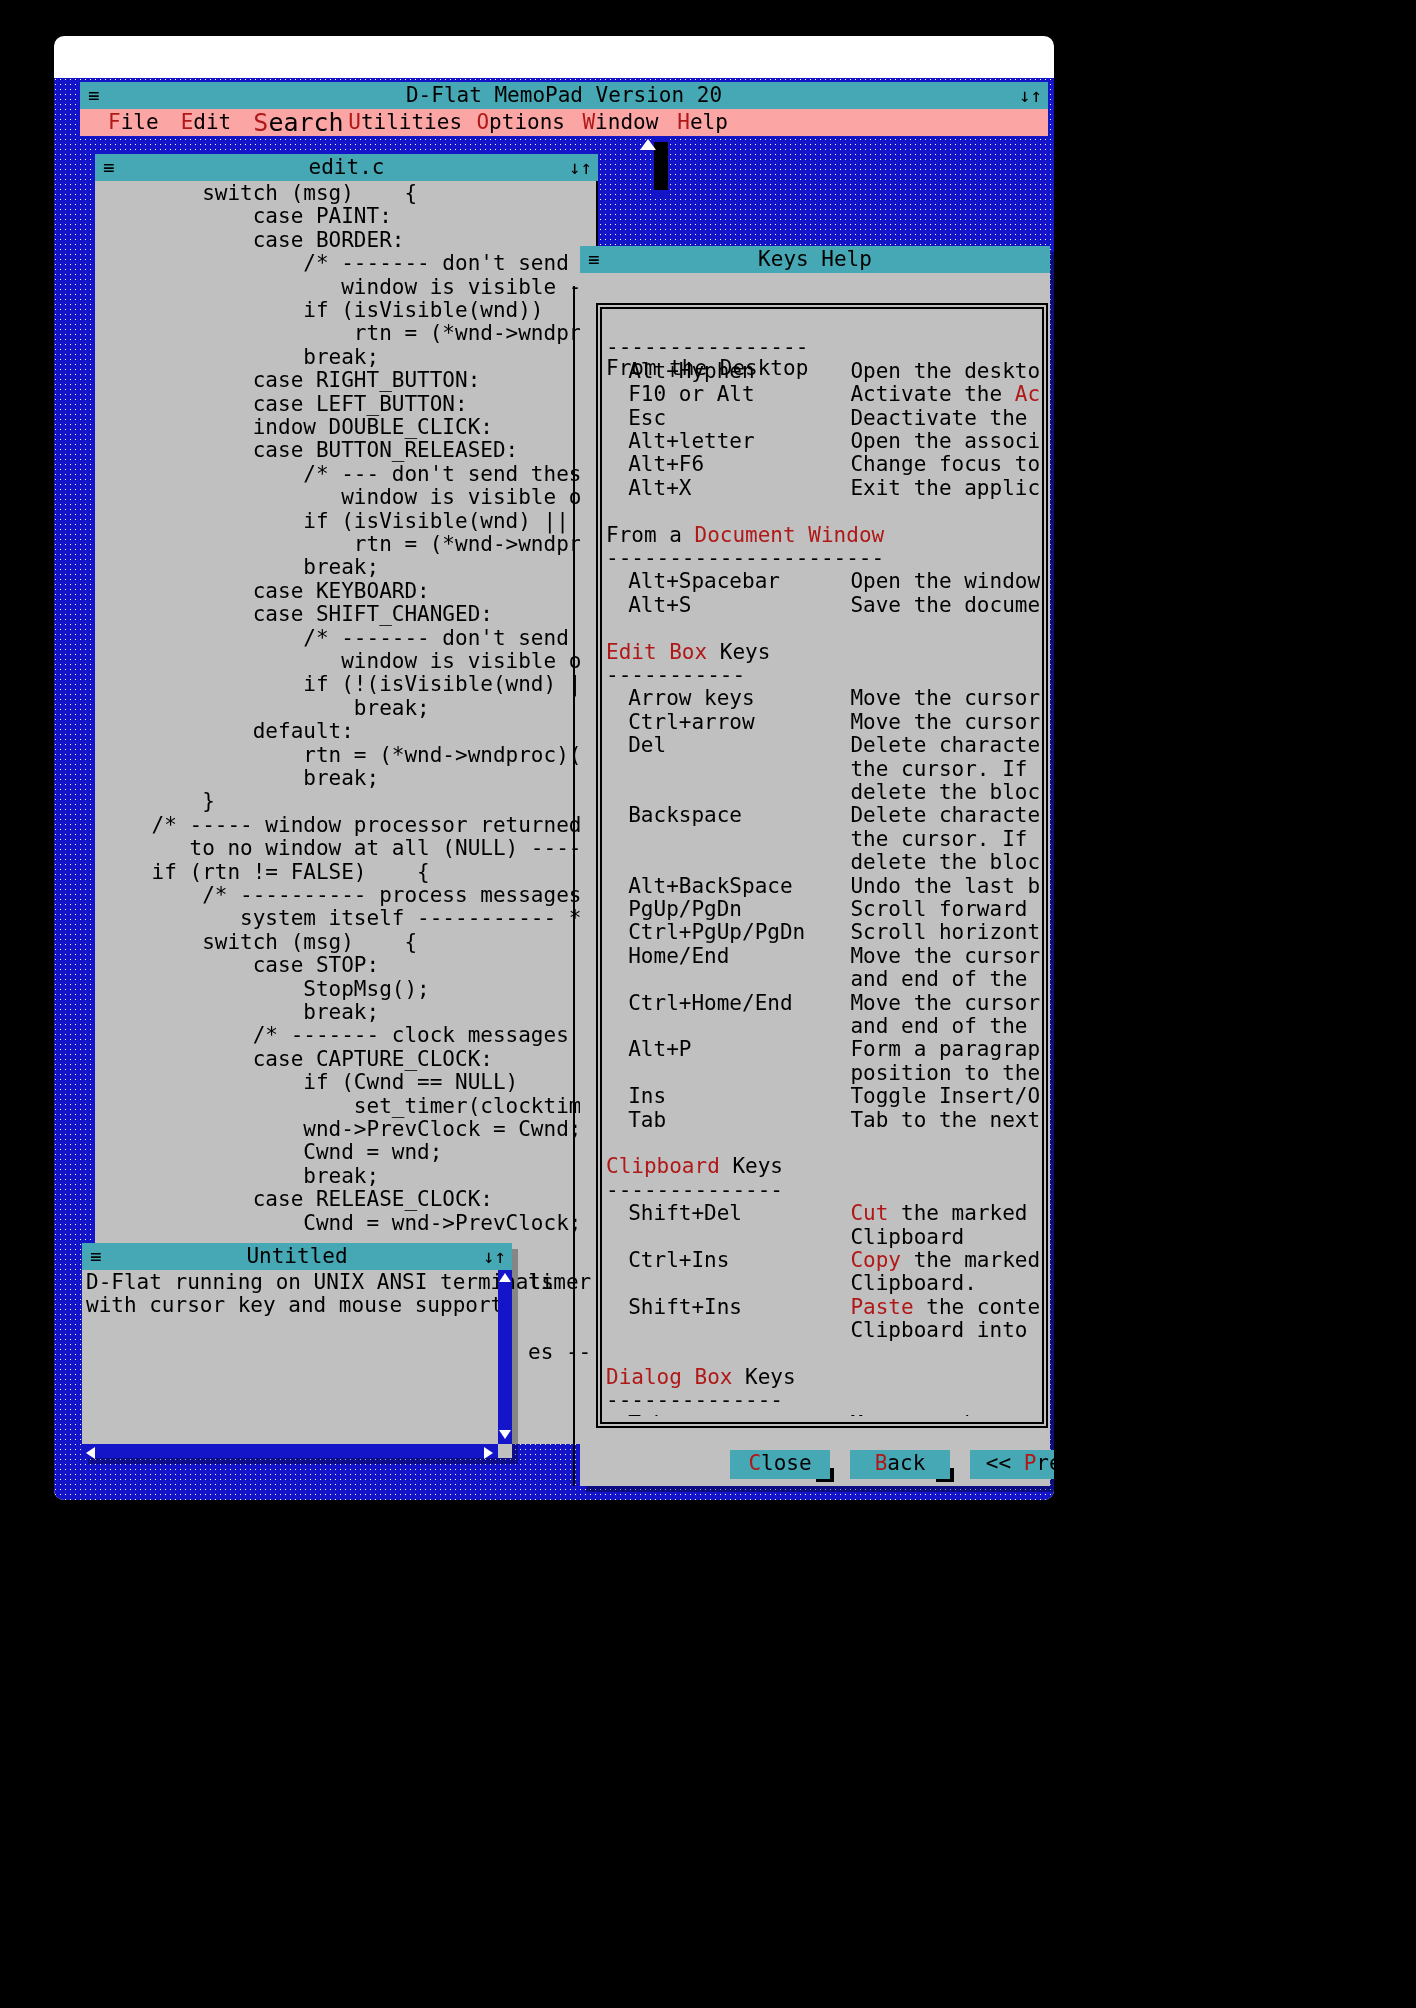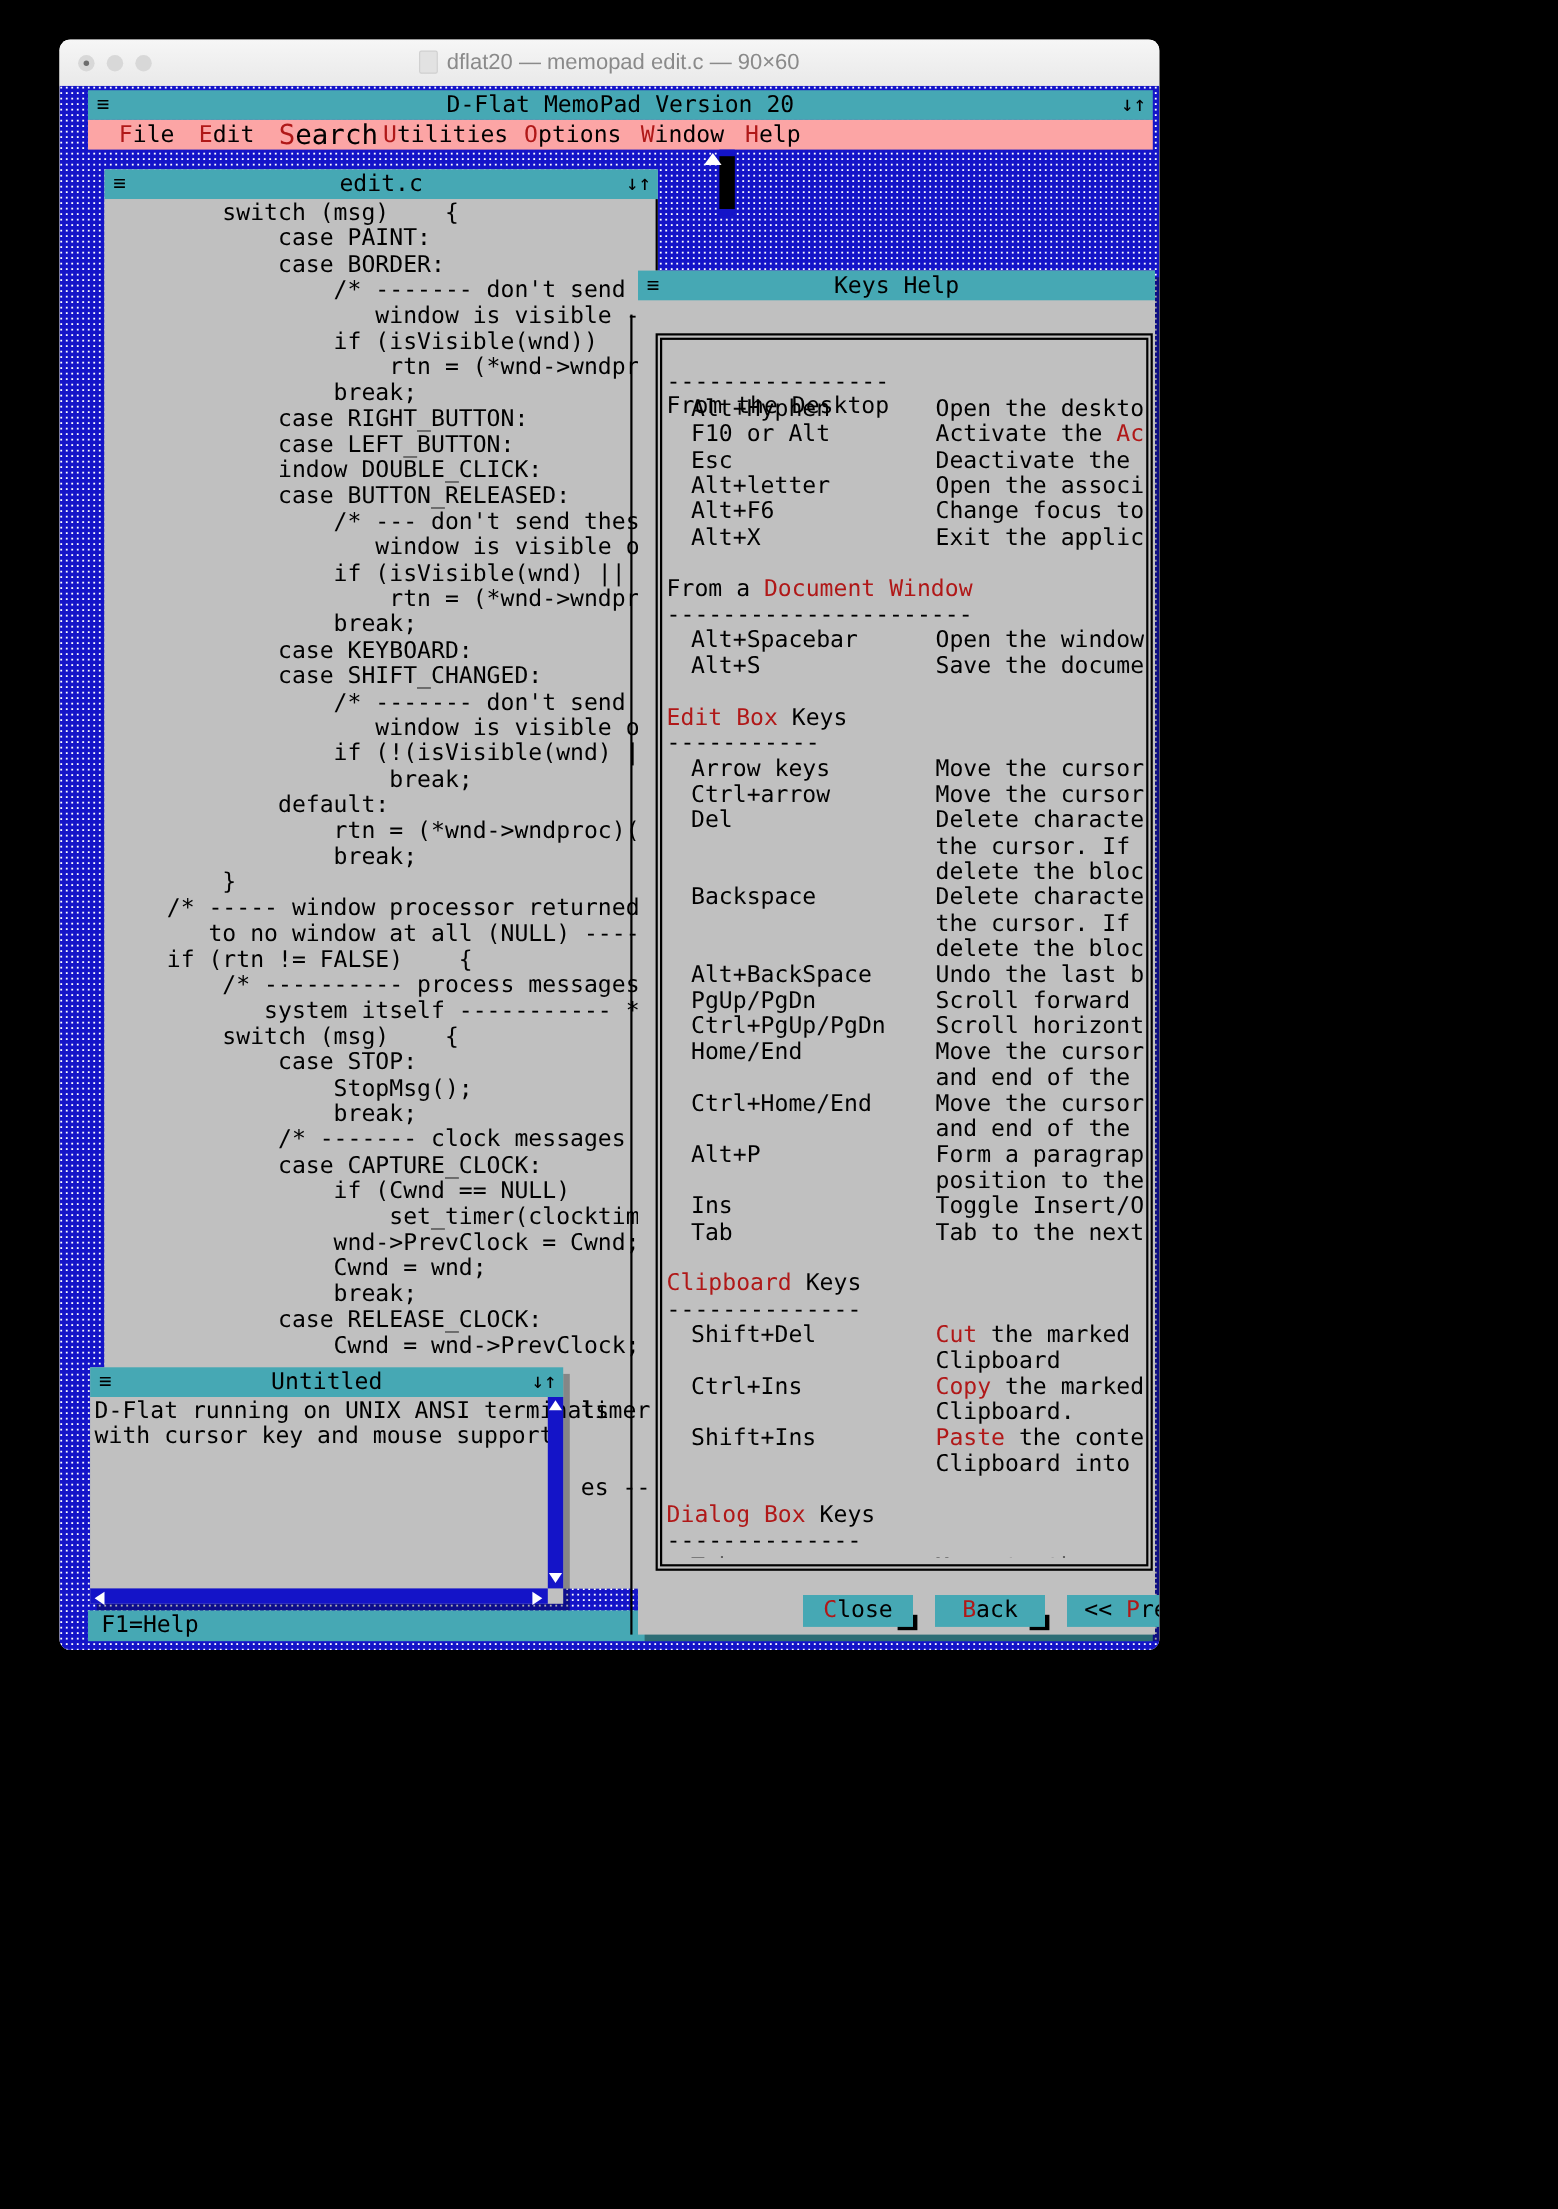--- a/index.html
+++ b/index.html
@@ -57,45 +57,38 @@
 
   .wshadow{position:absolute;background:rgba(0,0,0,.55);}
 </style>
 </head>
 <body>
 
 <div id="root">
 
   <div id="macwin">
 
-    <div id="titlebar">
-      <div class="tl c1"></div>
-      <div class="tl c2"></div>
-      <div class="tl c3"></div>
-      <div id="mactitle"><span id="docicon"></span><span>dflat20 — memopad edit.c — 90×60</span></div>
-    </div>
 
     <div id="term">
         <div class="desktoppat" style="left: 0px; top: 0px; width: 1000px; height: 1422px;"></div>
         <div class="panel" style="left: 22px; top: 2px; width: 976px; height: 1414px; background: transparent;"></div>
         <div class="titleb" style="left: 26px; top: 4px; width: 968px; height: 27px;">
           <div class="sysbtn" style="line-height: 27px;">≡</div>
           <div class="titletext" style="line-height: 27px;">D-Flat MemoPad Version 20</div>
           <div class="minmax" style="line-height: 27px;">↓↑</div>
         </div>
         <div class="panel" style="left: 26px; top: 31px; width: 968px; height: 27px;">
           <div style="position: absolute; left: 28px; top: 0px; font-size: 21px; line-height: 27px; white-space: pre; color: rgb(0, 0, 0);"><span class="fg-red">F</span><span>ile</span></div>
           <div style="position: absolute; left: 100.666px; top: 0px; font-size: 21px; line-height: 27px; white-space: pre; color: rgb(0, 0, 0);"><span class="fg-red">E</span><span>dit</span></div>
           <div style="position: absolute; left: 173.332px; top: 0px; font-size: 25px; line-height: 27px; white-space: pre; color: rgb(0, 0, 0);"><span class="fg-red">S</span><span>earch</span></div>
           <div style="position: absolute; left: 268.22px; top: 0px; font-size: 21px; line-height: 27px; white-space: pre; color: rgb(0, 0, 0);"><span class="fg-red">U</span><span>tilities</span></div>
           <div style="position: absolute; left: 396.441px; top: 0px; font-size: 21px; line-height: 27px; white-space: pre; color: rgb(0, 0, 0);"><span class="fg-red">O</span><span>ptions</span></div>
           <div style="position: absolute; left: 502.44px; top: 0px; font-size: 21px; line-height: 27px; white-space: pre; color: rgb(0, 0, 0);"><span class="fg-red">W</span><span>indow</span></div>
           <div style="position: absolute; left: 597.328px; top: 0px; font-size: 21px; line-height: 27px; white-space: pre; color: rgb(0, 0, 0);"><span class="fg-red">H</span><span>elp</span></div>
         </div>
-        <div class="statusbar" style="left: 26px; top: 1386px; width: 968px; height: 28px;">F1=Help</div>
         <div class="panel" style="left: 41px; top: 76px; width: 503px; height: 1290px; background: rgb(192, 192, 192);"></div>
         <div class="titleb" style="left: 41px; top: 76px; width: 503px; height: 27px;">
           <div class="sysbtn" style="line-height: 27px;">≡</div>
           <div class="titletext" style="line-height: 27px;">edit.c</div>
           <div class="minmax" style="line-height: 27px;">↓↑</div>
         </div>
         <div class="panel" style="left: 41px; top: 103px; width: 503px; height: 1263px; background: rgb(192, 192, 192);">
           <div class="codeline" style="left: 6px; top: 1px;">        switch (msg)    {</div>
           <div class="codeline" style="left: 6px; top: 24.4px;">            case PAINT:</div>
           <div class="codeline" style="left: 6px; top: 47.8px;">            case BORDER:</div>

